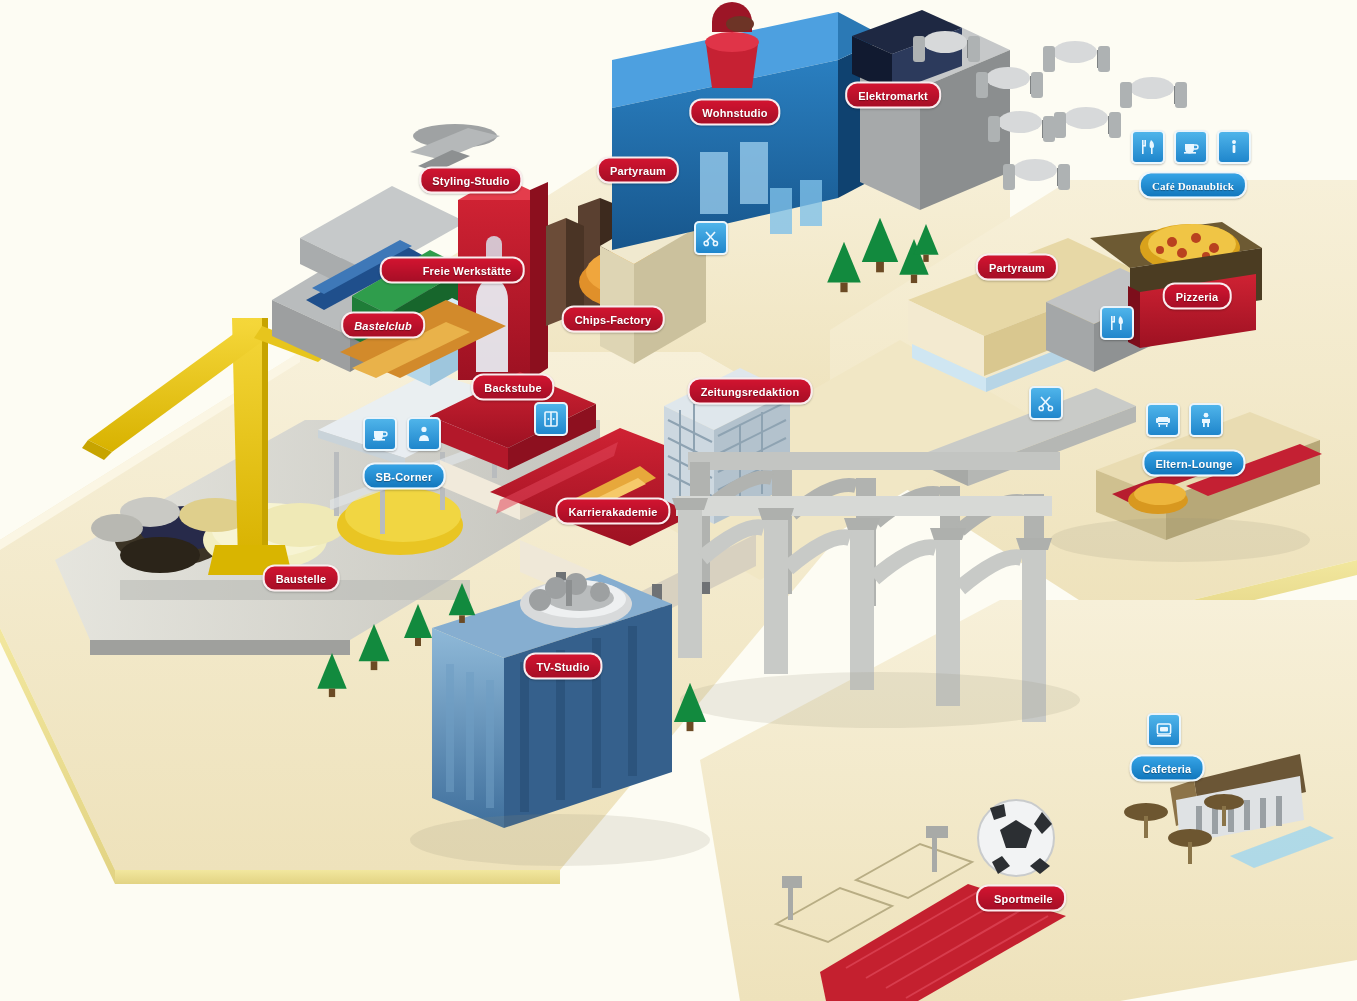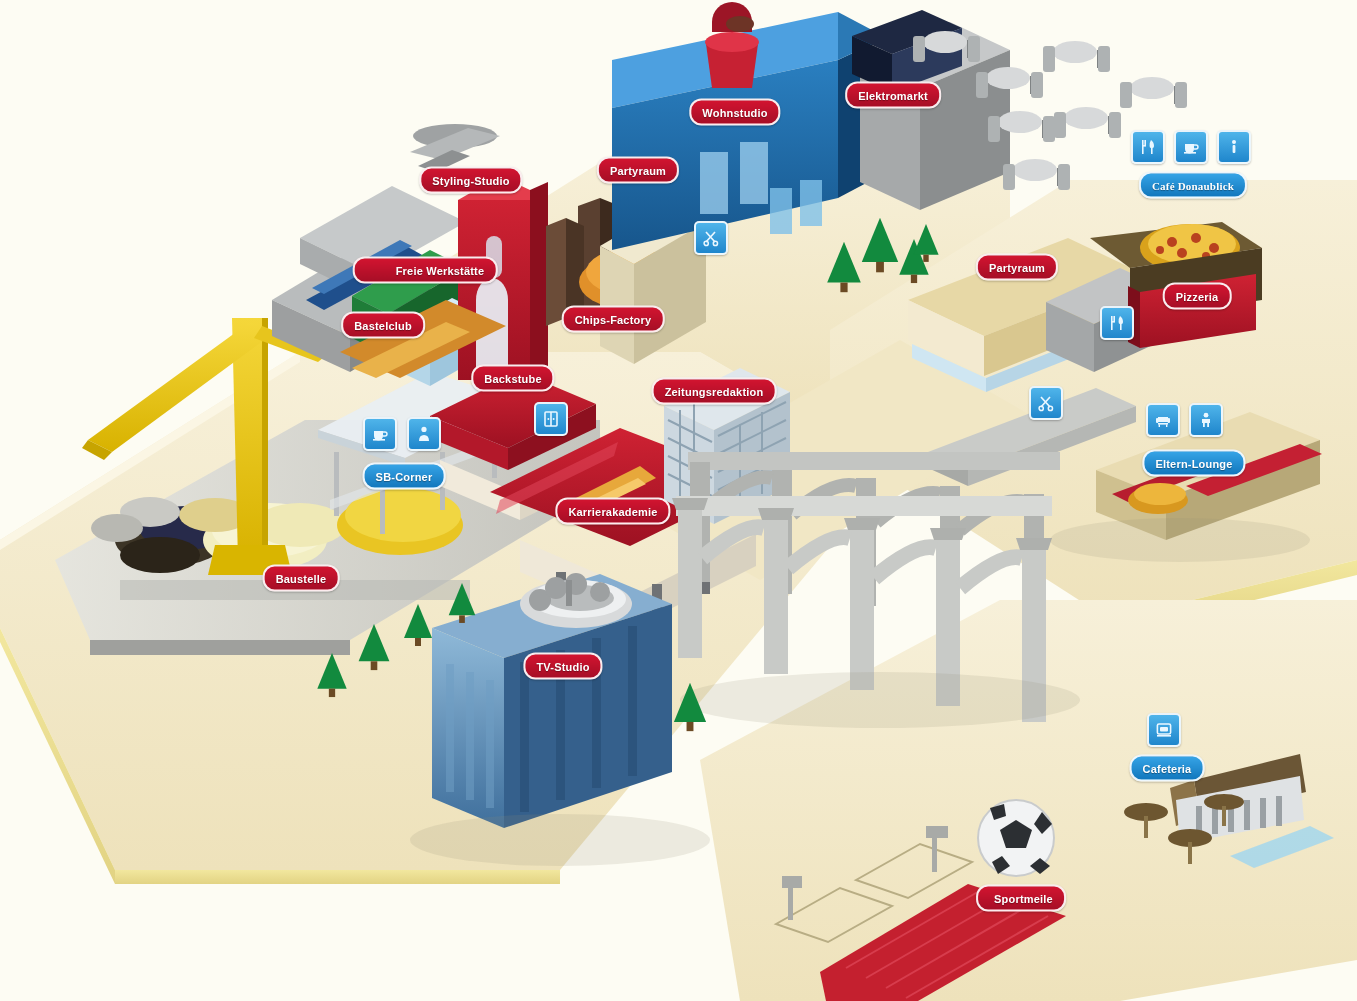--- a/index.html
+++ b/index.html
@@ -619,27 +619,27 @@
         </svg>
       </div>
     </div>
 
   <div id="label-layer">
       <div class="lbl red" style="left: 735px; top: 112px;">Wohnstudio</div>
       <div class="lbl red" style="left: 893px; top: 95px;">Elektromarkt</div>
       <div class="lbl red" style="left: 638px; top: 170px;">Partyraum</div>
       <div class="lbl red" style="left: 471px; top: 180px;">Styling-Studio</div>
       <div class="lbl blue" style="left: 1193px; top: 185px; font-family: Liberation Serif, serif;">Café Donaublick</div>
-      <div class="lbl red" style="left: 425px; top: 270px; padding-left: 41px;">Freie Werkstätte</div>
+      <div class="lbl red" style="left: 452px; top: 270px; padding-left: 41px;">Freie Werkstätte</div>
       <div class="lbl red" style="left: 1017px; top: 267px;">Partyraum</div>
       <div class="lbl red" style="left: 1197px; top: 296px;">Pizzeria</div>
       <div class="lbl red" style="left: 613px; top: 319px;">Chips-Factory</div>
-      <div class="lbl red" style="left: 383px; top: 325px;">Bastelclub</div>
-      <div class="lbl red" style="left: 513px; top: 378px;">Backstube</div>
-      <div class="lbl red" style="left: 714px; top: 391px;">Zeitungsredaktion</div>
+      <div class="lbl red" style="left: 383px; top: 325px; font-style: italic;">Bastelclub</div>
+      <div class="lbl red" style="left: 513px; top: 387px;">Backstube</div>
+      <div class="lbl red" style="left: 750px; top: 391px;">Zeitungsredaktion</div>
       <div class="lbl blue" style="left: 1194px; top: 463px; text-align: right;">Eltern-Lounge</div>
       <div class="lbl blue" style="left: 404px; top: 476px; text-align: right;">SB-Corner</div>
       <div class="lbl red" style="left: 613px; top: 511px;">Karrierakademie</div>
       <div class="lbl red" style="left: 301px; top: 578px;">Baustelle</div>
       <div class="lbl red" style="left: 563px; top: 666px; text-align: right;">TV-Studio</div>
       <div class="lbl blue" style="left: 1167px; top: 768px;">Cafeteria</div>
       <div class="lbl red" style="left: 1021px; top: 898px; padding-left: 16px;">Sportmeile</div>
     </div>
 
 </div>

